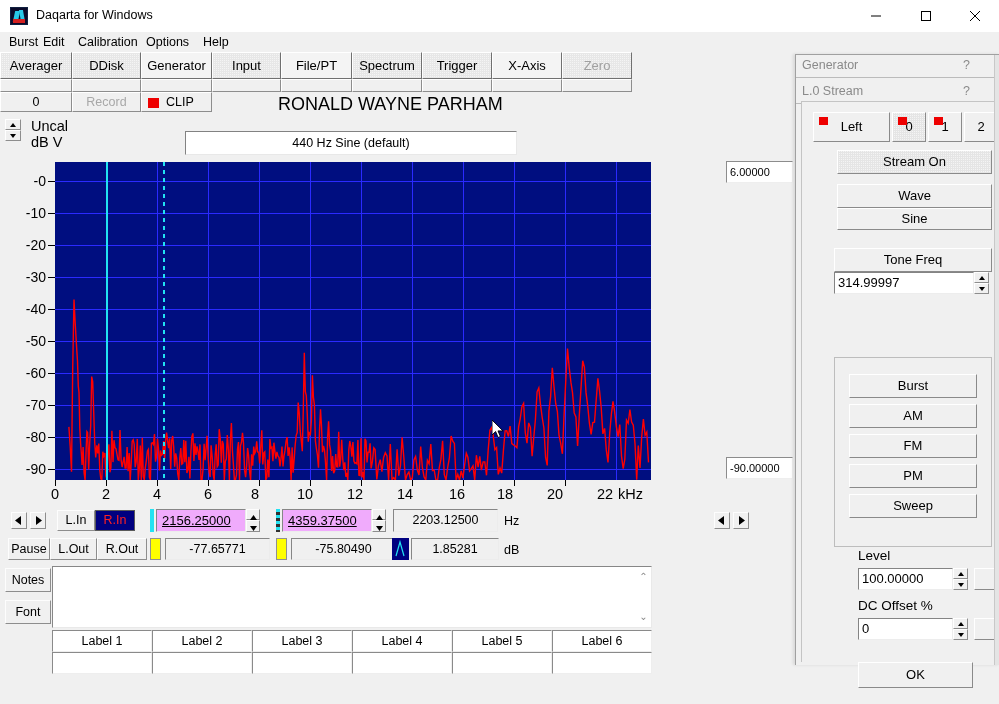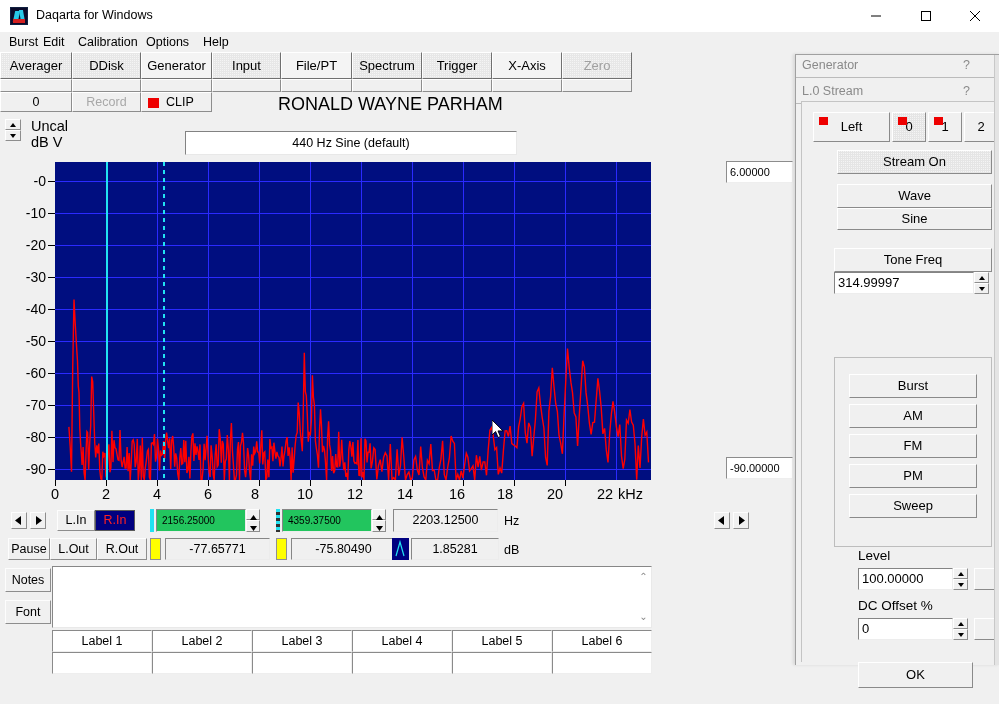--- a/index.html
+++ b/index.html
@@ -92,23 +92,23 @@
   
   .scalebox{position:absolute;width:67px;height:22px;box-sizing:border-box;background:#fff;
      border:1px solid #8c8c8c;border-right-color:#eee;border-bottom-color:#eee;
      font-size:11px;line-height:20px;padding-left:3px;}
 
   
   .btn{position:absolute;box-sizing:border-box;background:#f0f0f0;
      border:1px solid #8d8d8d;border-top-color:#fdfdfd;border-left-color:#fdfdfd;
      font-size:12.5px;text-align:center;cursor:default;line-height:1;}
   .btn.invblue{background:#000080;color:#ff2020;border-color:#5a5a5a;}
-  .fld{position:absolute;box-sizing:border-box;background:#22c55e;
+  .fld{position:absolute;box-sizing:border-box;background:#f0abfc;
      border:1px solid #868686;border-right-color:#ececec;border-bottom-color:#ececec;
-     font-size:10px;text-align:center;}
+     font-size:13px;text-align:center;text-decoration:underline;}
   .fldgray{position:absolute;box-sizing:border-box;background:#f0f0f0;
      border:1px solid #868686;border-right-color:#ececec;border-bottom-color:#ececec;
      font-size:12.5px;text-align:center;}
   .swatch{position:absolute;box-sizing:border-box;}
   .unit{position:absolute;font-size:12.5px;}
 
   
   #notes-area{position:absolute;left:52px;top:566px;width:600px;height:62px;
      box-sizing:border-box;background:#fff;border:1px solid #878787;
      border-right-color:#e9e9e9;border-bottom-color:#e9e9e9;}

